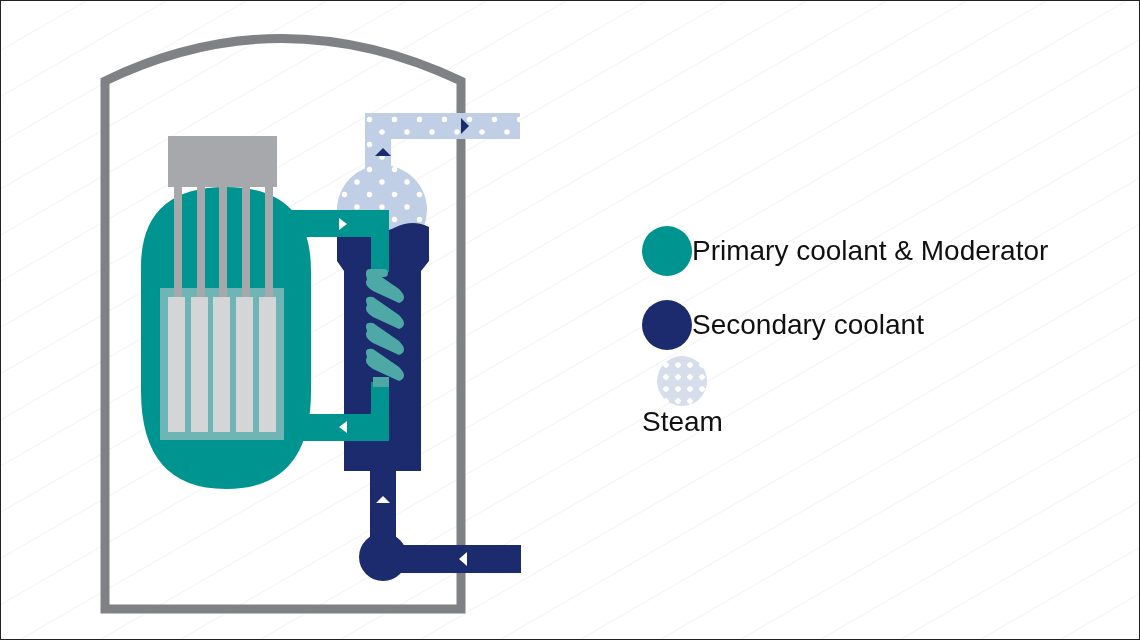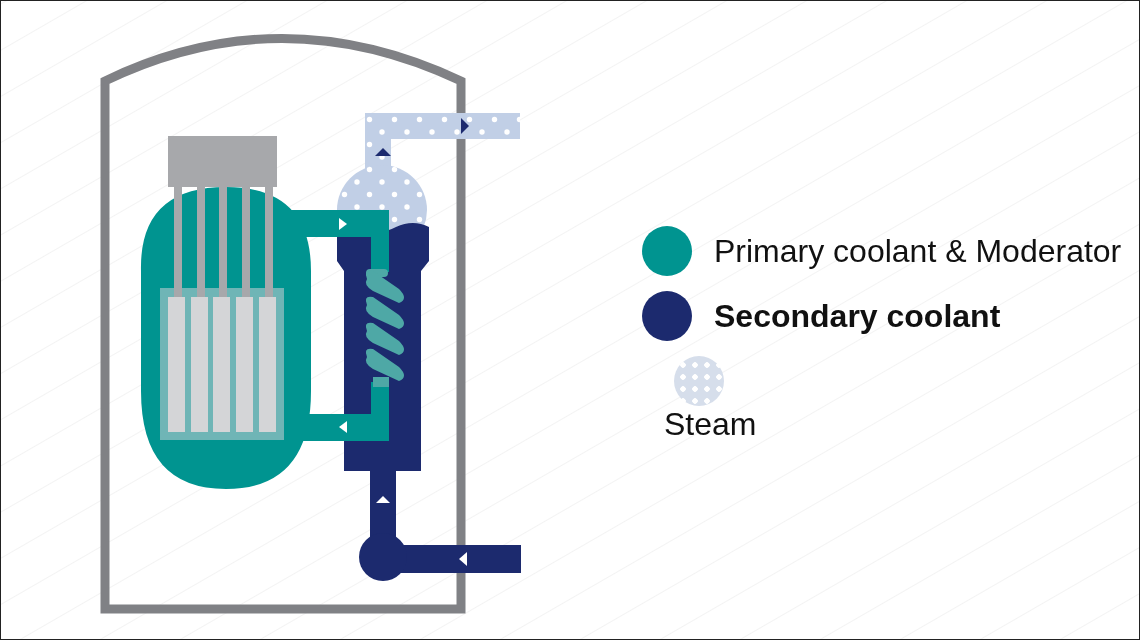--- a/index.html
+++ b/index.html
@@ -10,21 +10,21 @@
     .stage {
       position: relative; width: 1138px; height: 638px;
       border: 1px solid #222;
       background-color: #ffffff;
       background-image: repeating-linear-gradient(-30deg, #ffffff 0px, #ffffff 38px, #f3f3f3 39px, #ffffff 40px);
     }
     svg.diagram { position: absolute; left: 0; top: 0; }
     .legend { position: absolute; left: 641px; top: 225px; }
     .legend-item { position: absolute; left: 0; display: flex; align-items: center; white-space: nowrap; }
     .legend-swatch { width: 50px; height: 50px; border-radius: 50%; flex: none; }
-    .legend-label { margin-left: 22px; font-size: 32px; color: #111; }
+    .legend-label { font-size: 28px; color: #111; }
     .swatch-steam {
       background-color: #d6deeb;
       background-image: radial-gradient(circle, #ffffff 2.5px, transparent 3px);
       background-size: 12px 12px;
       background-position: 3px 3px;
     }
   </style>
 </head>
 <body>
 
@@ -107,21 +107,21 @@
       <rect x="241" y="186" width="8" height="110"></rect>
       <rect x="264" y="186" width="8" height="110"></rect>
     </g>
   </svg>
 
   <div class="legend">
     <div class="legend-item" style="top:0px;">
       <span class="legend-swatch" style="background:#009490;"></span>
       <span class="legend-label">Primary coolant &amp; Moderator</span>
     </div>
-    <div class="legend-item" style="top:65px;font-weight:bold;">
+    <div class="legend-item" style="top:74px;">
       <span class="legend-swatch" style="background:#1c2a6e;"></span>
       <span class="legend-label">Secondary coolant</span>
     </div>
     <div class="legend-item" style="top:130px;flex-direction:column;">
       <span class="legend-swatch swatch-steam"></span>
       <span class="legend-label">Steam</span>
     </div>
   </div>
 </div>
 

